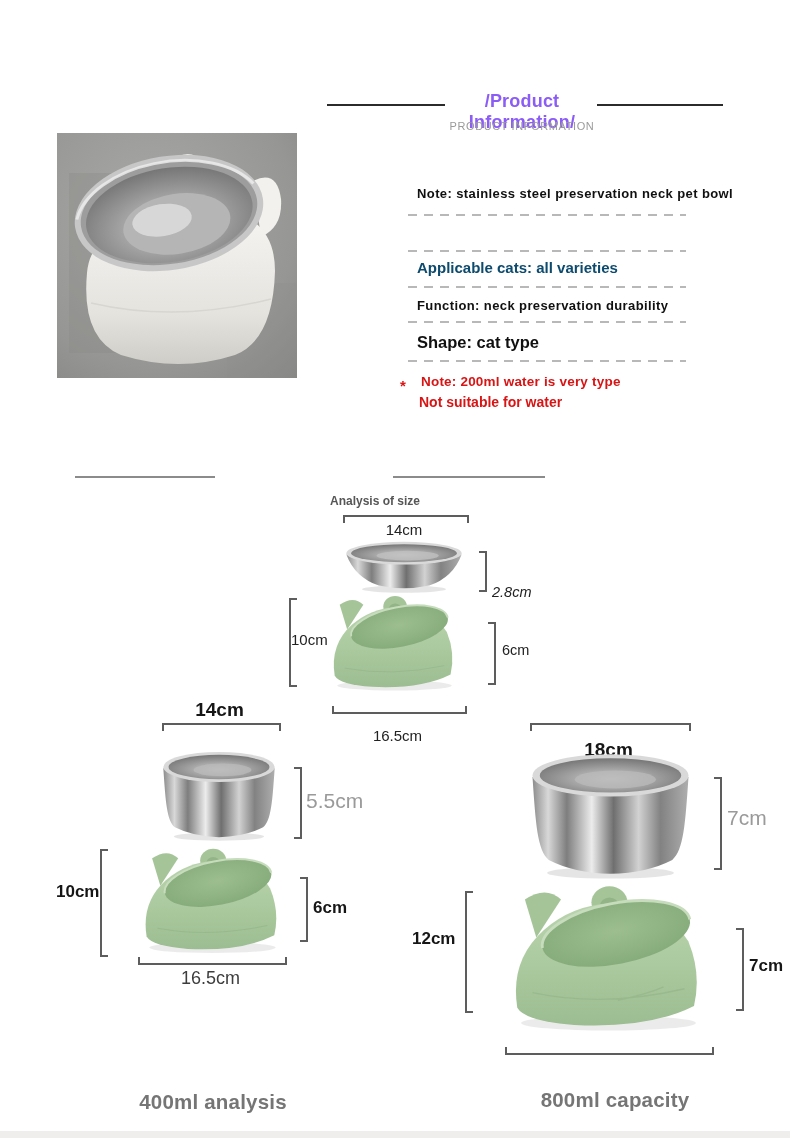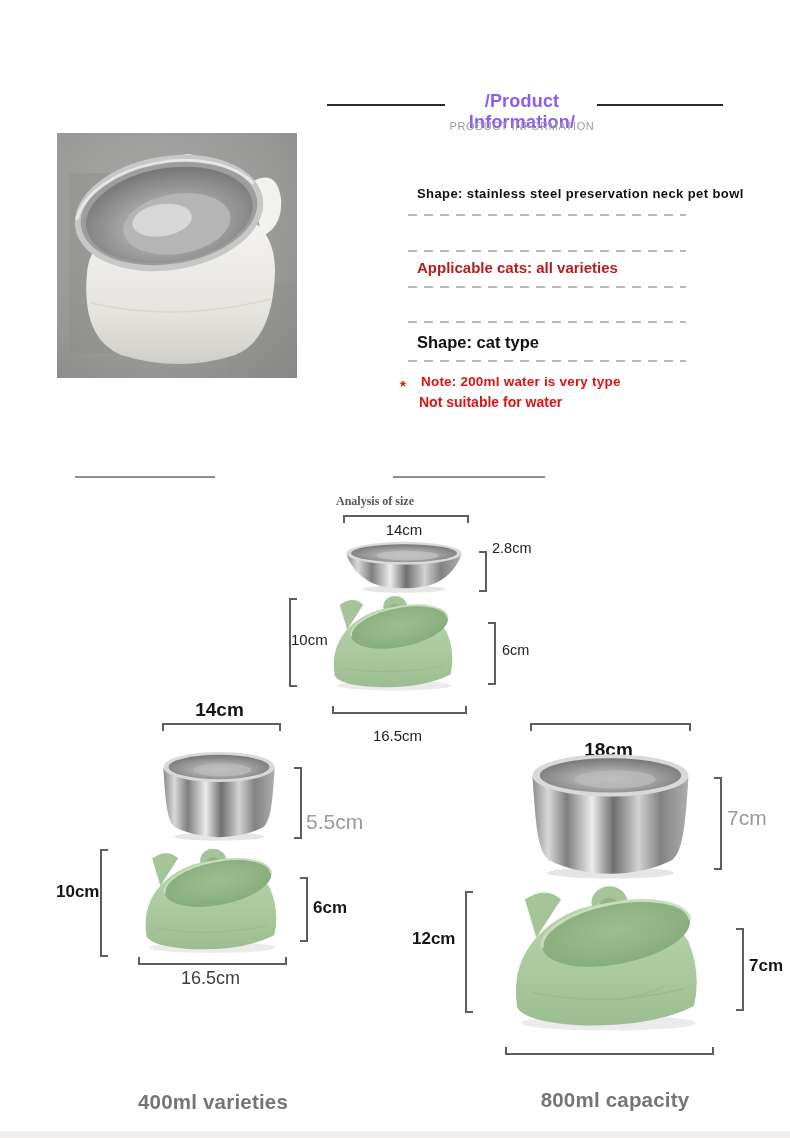--- a/index.html
+++ b/index.html
@@ -13,27 +13,27 @@
   .t-center{text-align:center;}
   .hline{height:2px;background:#2b2b2b;}
   .hline.gray{background:#8b8b8b;}
   .dash{
     height:2px;
     background:repeating-linear-gradient(90deg,#b8b8b8 0 9px,transparent 9px 16px);
   }
   .info-title{font-size:18px;font-weight:bold;color:#8b5cf6;letter-spacing:.2px;}
   .info-sub{font-size:11px;color:#9a9a9a;letter-spacing:.6px;}
   .row-sm{font-size:13px;font-weight:bold;letter-spacing:.4px;color:#101010;}
-  .row-md{font-size:15px;font-weight:bold;color:#b91c1c;}
+  .row-md{font-size:15px;font-weight:bold;color:#0c4a6e;}
   .row-lg{font-size:16.5px;font-weight:bold;color:#101010;}
   .note-star{font-size:15px;font-weight:bold;color:#d91414;}
   .note-sm{font-size:13.5px;font-weight:bold;color:#d91414;letter-spacing:.2px;}
   .note-lg{font-size:14px;font-weight:bold;color:#d91414;}
   .dim-title{font-size:18px;font-weight:bold;color:#0e0e0e;}
-  .dim-sub{font-size:12px;font-weight:bold;color:#565656;font-family:Liberation Serif, serif;}
+  .dim-sub{font-size:12px;font-weight:bold;color:#565656;}
   
   .br-top{border-top:2px solid #5d5d5d;border-left:2px solid #5d5d5d;border-right:2px solid #5d5d5d;height:6px;}
   .br-bottom{border-bottom:2px solid #5d5d5d;border-left:2px solid #5d5d5d;border-right:2px solid #5d5d5d;height:6px;}
   .br-left{border-left:2px solid #5d5d5d;border-top:2px solid #5d5d5d;border-bottom:2px solid #5d5d5d;width:6px;}
   .br-right{border-right:2px solid #5d5d5d;border-top:2px solid #5d5d5d;border-bottom:2px solid #5d5d5d;width:6px;}
   .lbl{font-size:15px;color:#222;}
   .lbl-sm{font-size:14.5px;color:#222;}
   .lbl-bold{font-size:17px;font-weight:bold;color:#161616;}
   .lbl-bold-lg{font-size:19px;font-weight:bold;color:#161616;}
   .lbl-light{font-size:21px;color:#9a9a9a;}
@@ -108,25 +108,26 @@
         <path d="M20,72 A95,57 0 0 1 200,64" stroke="#efefef" stroke-width="3" fill="none" opacity="0.8"></path>
       </g>
     </svg>
   </div>
 
   <div class="abs hline" style="left:327px;top:104px;width:118px;"></div>
   <div class="abs info-title t-center" style="left:446px;top:91px;width:152px;">/Product Information/</div>
   <div class="abs hline" style="left:597px;top:104px;width:126px;"></div>
   <div class="abs info-sub t-center" style="left:446px;top:120px;width:152px;">PRODUCT INFORMATION</div>
 
-  <div class="abs row-sm" style="left:417px;top:186px;">Shape: stainless steel preservation neck pet bowl</div>
+  <div class="abs row-sm" style="left:417px;top:186px;">Note: stainless steel preservation neck pet bowl</div>
   <div class="abs dash" style="left:408px;top:214px;width:278px;"></div>
   <div class="abs dash" style="left:408px;top:250px;width:278px;"></div>
   <div class="abs row-md" style="left:417px;top:259px;">Applicable cats: all varieties</div>
   <div class="abs dash" style="left:408px;top:286px;width:278px;"></div>
+  <div class="abs row-sm" style="left:417px;top:298px;">Function: neck preservation durability</div>
   <div class="abs dash" style="left:408px;top:321px;width:278px;"></div>
   <div class="abs row-lg" style="left:417px;top:333px;">Shape: cat type</div>
   <div class="abs dash" style="left:408px;top:360px;width:278px;"></div>
 
   <div class="abs note-star" style="left:400px;top:377px;">*</div>
   <div class="abs note-sm" style="left:421px;top:374px;">Note: 200ml water is very type</div>
   <div class="abs note-lg" style="left:419px;top:394px;">Not suitable for water</div>
 
   <div class="abs hline gray" style="left:75px;top:476px;width:140px;"></div>
   <div class="abs hline gray" style="left:393px;top:476px;width:152px;"></div>
@@ -138,21 +139,21 @@
   <div class="abs" style="left:344px;top:540px;">
     <svg viewBox="0 0 200 90" width="120" height="54">
       <ellipse cx="100" cy="82" rx="70" ry="6" fill="rgba(0,0,0,0.10)"></ellipse>
       <path d="M4,24 Q18,62 58,76 Q100,85 142,76 Q182,62 196,24 Q100,48 4,24 Z" fill="url(#steelBody)"></path>
       <ellipse cx="100" cy="22" rx="96" ry="19" fill="#d9d9d9"></ellipse>
       <ellipse cx="100" cy="22" rx="88" ry="15" fill="url(#steelInner)"></ellipse>
       <ellipse cx="106" cy="26" rx="52" ry="8" fill="#bfbfbf" opacity="0.8"></ellipse>
     </svg>
   </div>
   <div class="abs br-right" style="left:479px;top:551px;height:37px;"></div>
-  <div class="abs lbl-sm" style="left:492px;top:540px;">2.8cm</div>
+  <div class="abs lbl-sm" style="left:492px;top:584px;font-style:italic;">2.8cm</div>
 
   <div class="abs" style="left:326px;top:592px;">
     <svg viewBox="0 0 220 160" width="137" height="100">
       <ellipse cx="110" cy="150" rx="92" ry="8" fill="rgba(0,0,0,0.08)"></ellipse>
       <path d="M34,60 L22,20 Q44,5 60,20 Z" fill="#a5c599"></path>
       <ellipse cx="111" cy="23" rx="19" ry="17" fill="#a5c599"></ellipse>
       <ellipse cx="111" cy="27" rx="10" ry="9" fill="#93b487"></ellipse>
       <path d="M14,134 Q6,84 42,52 Q72,26 112,24 Q170,24 194,64 Q208,98 200,132 Q152,156 74,152 Q22,148 14,134 Z" fill="url(#greenBody)"></path>
       <g transform="rotate(-11 118 56)">
         <ellipse cx="118" cy="56" rx="79" ry="32" fill="url(#greenInner)"></ellipse>
@@ -174,21 +175,21 @@
   <div class="abs" style="left:161px;top:749px;">
     <svg viewBox="0 0 200 160" width="116" height="94">
       <ellipse cx="100" cy="150" rx="78" ry="7" fill="rgba(0,0,0,0.10)"></ellipse>
       <path d="M4,32 C8,90 10,122 24,134 Q55,150 100,151 Q145,150 176,134 C190,122 192,90 196,32 Q100,60 4,32 Z" fill="url(#steelBody)"></path>
       <ellipse cx="100" cy="30" rx="96" ry="26" fill="#d9d9d9"></ellipse>
       <ellipse cx="100" cy="30" rx="87" ry="21" fill="url(#steelInner)"></ellipse>
       <ellipse cx="106" cy="35" rx="50" ry="11" fill="#b9b9b9" opacity="0.8"></ellipse>
     </svg>
   </div>
   <div class="abs br-right" style="left:294px;top:767px;height:68px;"></div>
-  <div class="abs lbl-light" style="left:306px;top:789px;margin-top:21px;">5.5cm</div>
+  <div class="abs lbl-light" style="left:306px;top:789px;">5.5cm</div>
 
   <div class="abs" style="left:137px;top:844px;">
     <svg viewBox="0 0 220 160" width="151" height="111">
       <ellipse cx="110" cy="150" rx="92" ry="8" fill="rgba(0,0,0,0.08)"></ellipse>
       <path d="M34,60 L22,20 Q44,5 60,20 Z" fill="#a5c599"></path>
       <ellipse cx="111" cy="23" rx="19" ry="17" fill="#a5c599"></ellipse>
       <ellipse cx="111" cy="27" rx="10" ry="9" fill="#93b487"></ellipse>
       <path d="M14,134 Q6,84 42,52 Q72,26 112,24 Q170,24 194,64 Q208,98 200,132 Q152,156 74,152 Q22,148 14,134 Z" fill="url(#greenBody)"></path>
       <g transform="rotate(-11 118 56)">
         <ellipse cx="118" cy="56" rx="79" ry="32" fill="url(#greenInner)"></ellipse>
@@ -196,21 +197,21 @@
       </g>
       <path d="M30,122 Q105,136 190,118" stroke="#92b287" stroke-width="1.5" fill="none" opacity="0.6"></path>
     </svg>
   </div>
   <div class="abs br-left" style="left:100px;top:849px;height:104px;"></div>
   <div class="abs lbl-bold" style="left:56px;top:882px;">10cm</div>
   <div class="abs br-right" style="left:300px;top:877px;height:61px;"></div>
   <div class="abs lbl-bold" style="left:313px;top:898px;">6cm</div>
   <div class="abs br-bottom" style="left:138px;top:957px;width:145px;"></div>
   <div class="abs lbl-base t-center" style="left:138px;top:968px;width:145px;">16.5cm</div>
-  <div class="abs capacity t-center" style="left:128px;top:1090px;width:170px;">400ml varieties</div>
+  <div class="abs capacity t-center" style="left:128px;top:1090px;width:170px;">400ml analysis</div>
 
   <div class="abs lbl-bold-lg t-center" style="left:530px;top:699px;width:157px;margin-top:40px;">18cm</div>
   <div class="abs br-top" style="left:530px;top:723px;width:157px;"></div>
 
   <div class="abs" style="left:527px;top:751px;">
     <svg viewBox="0 0 200 160" width="167" height="130">
       <ellipse cx="100" cy="150" rx="78" ry="7" fill="rgba(0,0,0,0.10)"></ellipse>
       <path d="M4,32 C8,90 10,122 24,134 Q55,150 100,151 Q145,150 176,134 C190,122 192,90 196,32 Q100,60 4,32 Z" fill="url(#steelBody)"></path>
       <ellipse cx="100" cy="30" rx="96" ry="26" fill="#d9d9d9"></ellipse>
       <ellipse cx="100" cy="30" rx="87" ry="21" fill="url(#steelInner)"></ellipse>

